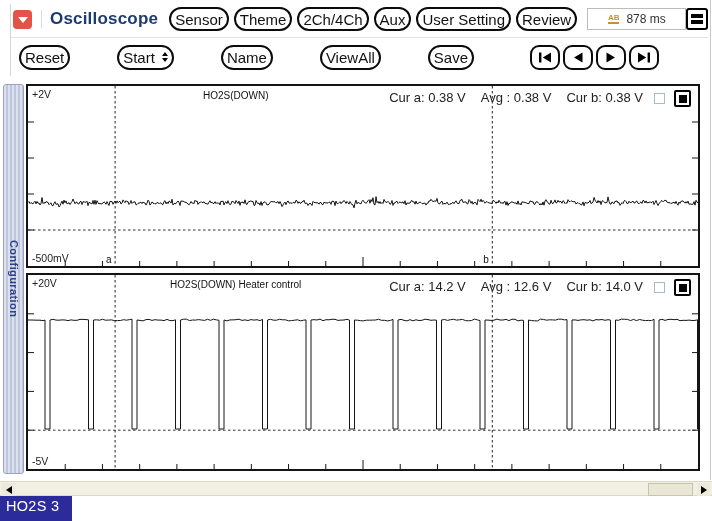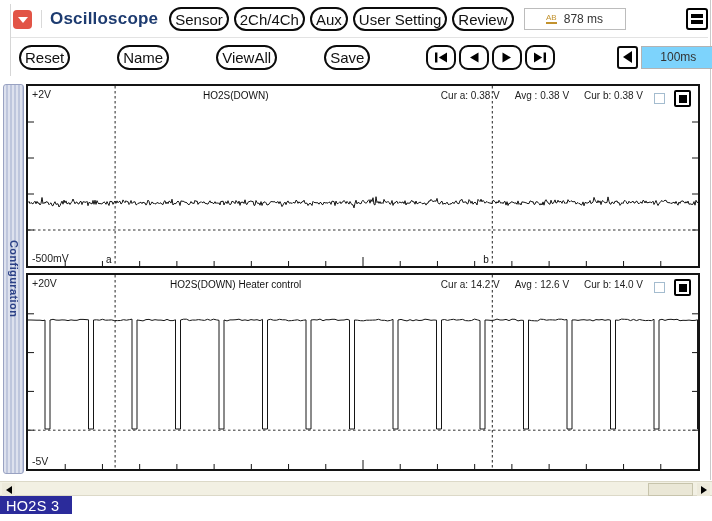--- a/index.html
+++ b/index.html
@@ -24,21 +24,21 @@
   .tdiv { width:1px; height:18px; background:#d9d9d9; margin:0 8px 0 9px; }
   .app-title { font-size:17px; font-weight:bold; color:#1d3b70; margin-right:11px; letter-spacing:0.2px; }
 
   .btn { display:inline-flex; align-items:center; justify-content:center; background:#fff;
     border:2px solid #0b0b0b; border-radius:13px; font-size:15px; color:#111;
     height:24px; padding:0 4px; margin-right:5px; white-space:nowrap; }
   .row2 .btn { height:25px; margin-right:7px; }
 
   .measure-box { display:inline-flex; align-items:center; justify-content:center; gap:7px;
     width:102px; height:22px; border:1px solid #bcbcbc; background:#fff; margin-left:5px; }
-  .ab-ico { font-size:8px; font-weight:normal; color:#c2922e; border-bottom:2px double #c2922e; line-height:8px; }
+  .ab-ico { font-size:8px; font-weight:bold; color:#c2922e; border-bottom:2px double #c2922e; line-height:8px; }
   .measure-val { font-size:12px; color:#333; }
 
   .stack-btn { width:22px; height:22px; border:2px solid #000; border-radius:3px; background:#fff;
     margin-left:auto; display:flex; flex-direction:column; align-items:center; justify-content:center; gap:2px; }
   .stack-btn .bar { width:12px; height:4px; background:#fff; border:2px solid #000; }
 
   .spin { display:inline-flex; flex-direction:column; gap:2px; margin-left:7px; }
   .spin i { display:block; width:0; height:0; border-left:3.5px solid transparent; border-right:3.5px solid transparent; }
   .spin .up { border-bottom:4.5px solid #000; }
   .spin .dn { border-top:4.5px solid #000; }
@@ -64,70 +64,78 @@
   .sidebar span { writing-mode:vertical-rl; font-size:11px; font-weight:bold; color:#2c4187; letter-spacing:0.4px; }
 
   
   .panel { position:absolute; left:26px; width:674px; background:#fff; border:2px solid #141414; }
   #panel1 { top:84px;  height:184px; }
   #panel2 { top:273px; height:198px;padding-left:28px; }
   .panel svg.wave { position:absolute; left:0; top:0; width:100%; height:100%; }
   .vtop   { position:absolute; top:2px; left:4px; font-size:10.5px; color:#222; }
   .vbot   { position:absolute; bottom:2px; left:4px; font-size:10.5px; color:#222; }
   .ptitle { position:absolute; top:4px; left:31%; transform:translateX(-50%); font-size:10px; color:#111; white-space:nowrap; }
-  .readouts { position:absolute; top:4px; right:55px; font-size:10px; color:#222; display:flex; gap:15px; white-space:nowrap; }
+  .readouts { position:absolute; top:4px; right:55px; font-size:13px; color:#222; display:flex; gap:15px; white-space:nowrap; }
   .chk { position:absolute; top:7px; right:33px; width:11px; height:11px; border:1px solid #a4bccf; background:#fff; }
   .sqbtn { position:absolute; top:4px; right:7px; width:17px; height:17px; border:2px solid #000; border-radius:2px;
     background:#fff; display:flex; align-items:center; justify-content:center; }
   .sqbtn .sq { width:8px; height:8px; background:#000; }
 
   
   .scrollbar { position:absolute; left:0; top:481px; width:712px; height:15px; background:#f2f0e3;
     border-top:1px solid #dcd9c8; border-bottom:1px solid #dcd9c8; }
   .sb-btn { position:absolute; top:1px; width:13px; height:13px; background:#edeadb;
     display:flex; align-items:center; justify-content:center; }
   .sb-left  { left:2px; }
   .sb-right { right:2px; }
   .sb-tri-l { width:0; height:0; border-top:4px solid transparent; border-bottom:4px solid transparent; border-right:6px solid #000; }
   .sb-tri-r { width:0; height:0; border-top:4px solid transparent; border-bottom:4px solid transparent; border-left:6px solid #000; }
   .sb-thumb { position:absolute; top:1px; right:19px; width:45px; height:13px; background:#eae7d6; border:1px solid #c7c4ac; }
 
   .status { position:absolute; left:0; top:496px; background:#2b2b9b; color:#fff;
-    font-size:14.5px; padding:2px 13px 0 6px; letter-spacing:0.3px; }
+    font-size:14.5px; padding:2px 13px 8px 6px; letter-spacing:0.3px; }
 </style>
 </head>
 <body>
 
 <div class="vframe-right"></div>
 <div class="vframe-left"></div>
 <div class="hsep"></div>
 
 <div class="row1">
   <div class="app-icon">
       <i class="chev"></i>
     </div>
   <div class="tdiv"></div>
   <div class="app-title">Oscilloscope</div>
   <button class="btn">Sensor</button>
+  <button class="btn">Theme</button>
   <button class="btn">2Ch/4Ch</button>
   <button class="btn">Aux</button>
   <button class="btn">User Setting</button>
   <button class="btn">Review</button>
   <div class="measure-box">
     <span class="ab-ico">AB</span>
     <span class="measure-val">878 ms</span>
   </div>
   <div class="stack-btn">
     <span class="bar"></span>
     <span class="bar"></span>
   </div>
 </div>
 
 <div class="row2">
   <button class="btn">Reset</button>
+  <button class="btn">
+    <span>Start</span>
+    <span class="spin">
+        <i class="up"></i>
+        <i class="dn"></i>
+      </span>
+  </button>
   <button class="btn">Name</button>
   <button class="btn">ViewAll</button>
   <button class="btn">Save</button>
 
   <div class="pb-group">
     <button class="pbtn">
       <svg width="14" height="11" viewBox="0 0 14 11">
         <rect x="1" y="0.5" width="2.4" height="10" fill="#000"></rect>
           <polygon points="13,0.5 4.8,5.5 13,10.5" fill="#000"></polygon>
       </svg>

